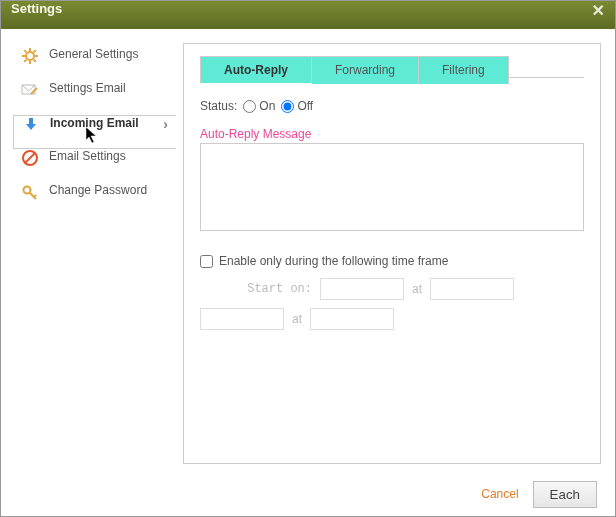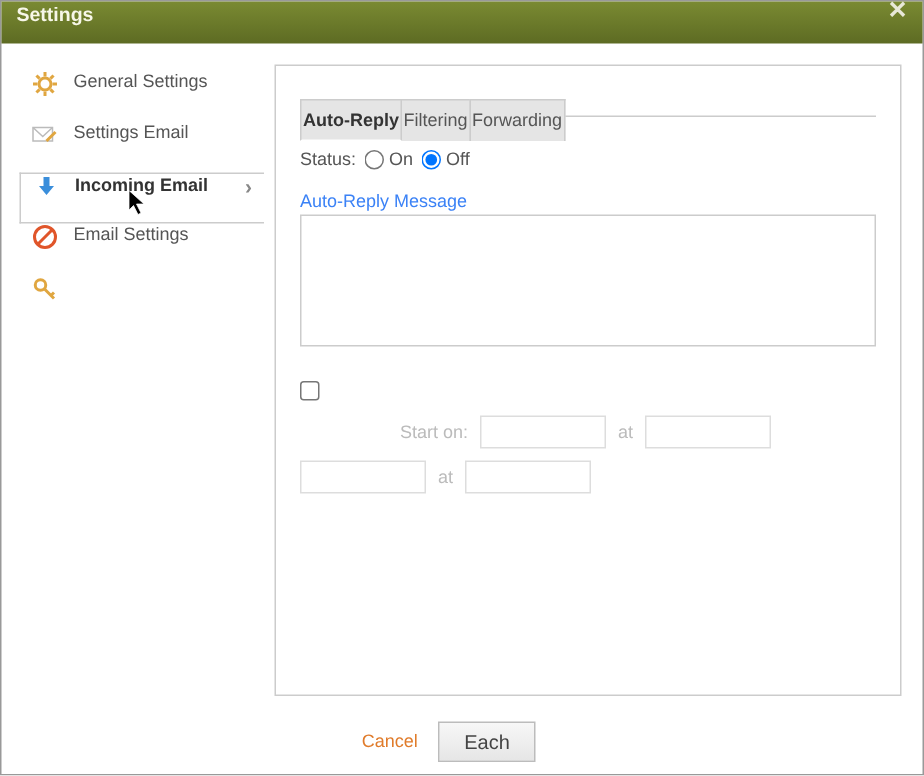--- a/index.html
+++ b/index.html
@@ -14,23 +14,23 @@
   height: 517px;
   border: 1px solid #999;
   display: flex;
   flex-direction: column;
 }
 .titlebar {
   height: 28px;
   background: linear-gradient(to bottom, #7a8a32, #5d6b23);
   color: #f7f7e8;
   display: flex;
-  align-items: flex-end;
+  align-items: flex-start;
   justify-content: space-between;
-  padding: 12px 10px;
+  padding: 0 10px;
   font-weight: bold;
   font-size: 13px;
 }
 .close-x {
   font-size: 16px;
   cursor: pointer;
   color: #e8e8d8;
   font-weight: bold;
 }
 .body {
@@ -82,28 +82,28 @@
   border: 1px solid #ccc;
   position: relative;
   padding: 10px 16px;
 }
 .tabs {
   display: flex;
   position: relative;
   margin-top: -1px;
 }
 .tab {
-  padding: 6px 1px;
+  padding: 6px 23px;
   border: 1px solid #ccc;
   border-bottom: none;
-  background: #e5e5e5;
+  background: #5eead4;
   color: #555;
   cursor: pointer;
   position: relative;
-  top: 13px;
+  top: 3px;
   margin-right: -1px;
 }
 .tab.active {
   font-weight: bold;
   color: #333;
   border-bottom: 1px solid #fff;
   z-index: 2;
 }
 .tabstrip-line {
   position: absolute;
@@ -121,53 +121,53 @@
   line-height: 1.4;
   margin-bottom: 14px;
 }
 .status-row {
   display: flex;
   align-items: center;
   gap: 6px;
   margin-bottom: 14px;
 }
 .status-row label { display: flex; align-items: center; gap: 3px; cursor: pointer; }
-.msg-label { color: #3b82f6; margin-bottom: 2px; }
+.msg-label { color: #ec4899; margin-bottom: 2px; }
 .msg-box {
   width: 100%;
   height: 88px;
   border: 1px solid #ccc;
   resize: none;
   font-family: inherit;
   font-size: 12px;
   padding: 4px;
 }
 .timeframe {
   margin-top: 20px;
 }
 .timeframe-check { display: flex; align-items: center; gap: 6px; color: #555; cursor: pointer;}
 .time-rows { margin-top: 10px; color: #bbb; }
 .time-row {
   display: flex;
   align-items: center;
   gap: 8px;
   margin-bottom: 8px;
 }
-.time-row .lbl { width: 112px; text-align: right; }
+.time-row .lbl { width: 112px; text-align: right; font-family: Liberation Mono, monospace; }
 .disabled-input {
   width: 84px;
   height: 22px;
   border: 1px solid #ddd;
   background: #fff;
 }
 .footer {
   height: 44px;
   display: flex;
   align-items: center;
-  justify-content: center;
+  justify-content: flex-end;
   gap: 14px;
   padding-right: 18px;
 }
 .btn-cancel {
   color: #e07b2a;
   cursor: pointer;
 }
 .btn-save {
   border: 1px solid #bcbcbc;
   background: linear-gradient(to bottom, #f7f7f7, #e6e6e6);
@@ -241,29 +241,30 @@
         <span>Email Settings</span>
       </div>
       <div class="sidebar-item">
         <span class="icon">
           <svg width="18" height="18" viewBox="0 0 18 18">
               <circle cx="6" cy="7" r="3.5" fill="none" stroke="#e0a640" stroke-width="2"></circle>
               <line x1="8.5" y1="9.5" x2="15" y2="16" stroke="#e0a640" stroke-width="2"></line>
               <line x1="13" y1="14" x2="15" y2="12" stroke="#e0a640" stroke-width="2"></line>
             </svg>
         </span>
+        <span>Change Password</span>
       </div>
     </div>
 
     <div class="content">
       <div class="tabstrip-line"></div>
       <div class="tabs">
         <div class="tab active">Auto-Reply</div>
+        <div class="tab">Forwarding</div>
         <div class="tab">Filtering</div>
-        <div class="tab">Forwarding</div>
       </div>
 
       <div class="tab-body">
 
         <div class="status-row">
           <span>Status:</span>
           <label>
             <input type="radio" name="status" style="">
             <span>On</span>
           </label>
@@ -272,20 +273,21 @@
             <span>Off</span>
           </label>
         </div>
 
         <div class="msg-label">Auto-Reply Message</div>
         <textarea class="msg-box" value="" style=""></textarea>
 
         <div class="timeframe">
           <label class="timeframe-check">
             <input type="checkbox" style="">
+            <span>Enable only during the following time frame</span>
           </label>
           <div class="time-rows">
             <div class="time-row">
               <span class="lbl">Start on:</span>
               <input class="disabled-input" disabled="" style="">
               <span>at</span>
               <input class="disabled-input" disabled="" style="">
             </div>
             <div class="time-row">
               <input class="disabled-input" disabled="" style="">

